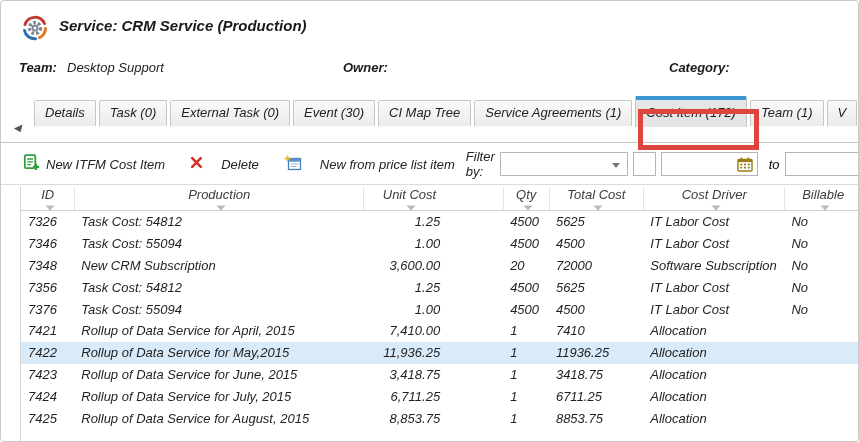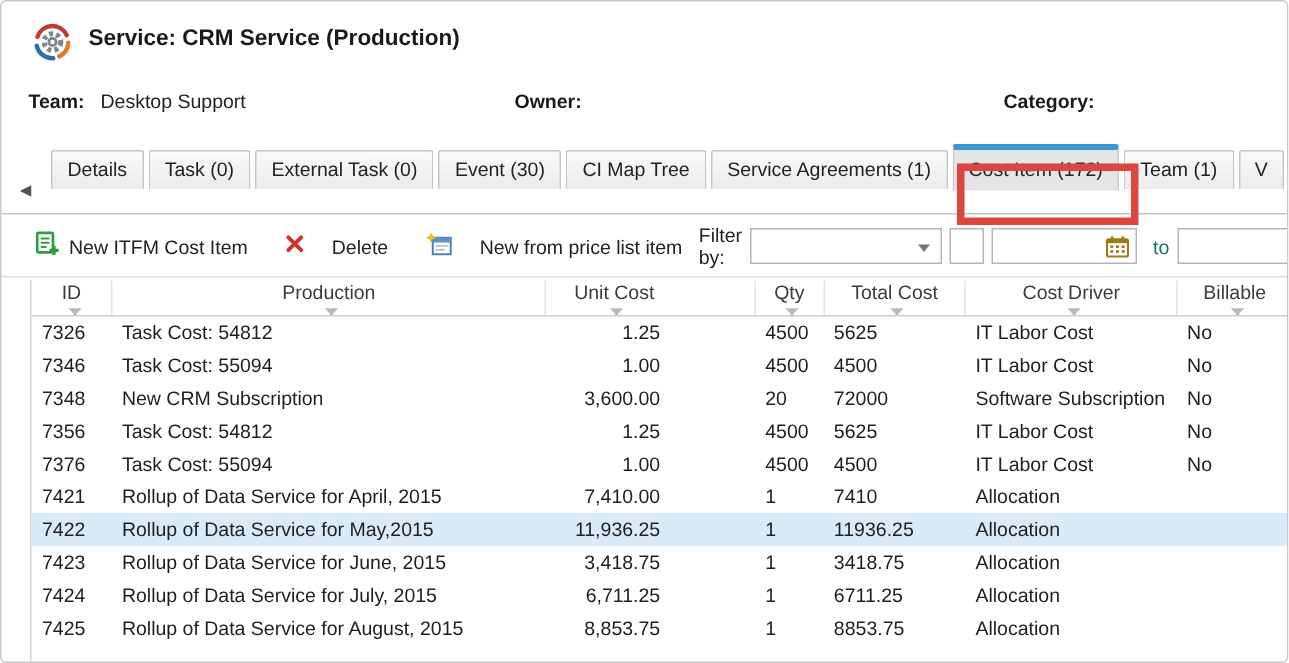--- a/index.html
+++ b/index.html
@@ -1,21 +1,21 @@
 <!DOCTYPE html>
 <html><head>
 <meta charset="utf-8">
 <style>
   * { box-sizing: border-box; margin: 0; padding: 0; }
   html,body { background:#fff; }
   body { font-family: "Liberation Sans", sans-serif; }
   .page {
     position: relative; width: 859px; height: 442px;
     background: #fff; border: 1px solid #c9c9c9; border-radius: 4px;
-    overflow: hidden; color:#222;
+    overflow: hidden; color:#222;font-style:italic;
   }
   
   .service-icon { position:absolute; left:20px; top:13px; width:28px; height:28px; }
   .page-title { position:absolute; left:58px; top:16px; font-size:15px; font-weight:bold; color:#1a1a1a; }
   .meta-label { position:absolute; top:59px; font-size:13px; font-weight:bold; color:#1a1a1a; }
   .meta-value { position:absolute; top:59px; font-size:13px; color:#222; }
   .lbl-team { left:18px; } .val-team { left:66px; }
   .lbl-owner { left:342px; } .lbl-category { left:668px; }
 
   
@@ -44,21 +44,21 @@
   .tb-btn svg { flex:0 0 auto; }
   .m24 { margin-left:25px;gap:18px; }
   .filter-label { margin-left:11px; color:#222; }
   .field { height:24px; background:#fff; border:1px solid #b5b5b5; position:relative; margin-left:5px; flex:0 0 auto; }
   .select-field { width:128px; }
   .select-chevron { position:absolute; right:7px; top:10px; width:0; height:0;
     border-left:4px solid transparent; border-right:4px solid transparent; border-top:5px solid #777; }
   .tiny-field { width:23px; }
   .date-field { width:97px; }
   .date-field .cal { position:absolute; right:4px; top:4px; }
-  .to-label { margin-left:11px; color:#0f766e; }
+  .to-label { margin-left:11px; color:#000000; }
   .date-field2 { width:110px; }
 
   
   .table-panel { position:absolute; left:19px; top:186px; width:841px; height:256px; border-left:1px solid #d5d5d5; }
   .thead { display:flex; height:24px; border-bottom:1px solid #cfcfcf; }
   .th { display:flex; align-items:center; justify-content:space-between; padding:0 7px;
     font-size:13px; color:#3c3c3c; border-left:1px solid #e4e4e4; overflow:hidden; white-space:nowrap;flex-direction:column; }
   .th:first-child { border-left:none; }
   .funnel { flex:0 0 auto; margin-left:4px; cursor:pointer; }
   .c-id { width:56px; } .c-desc { width:308px; } .c-unit { width:97px; } .c-qty { width:48px;margin-left:48px; }

